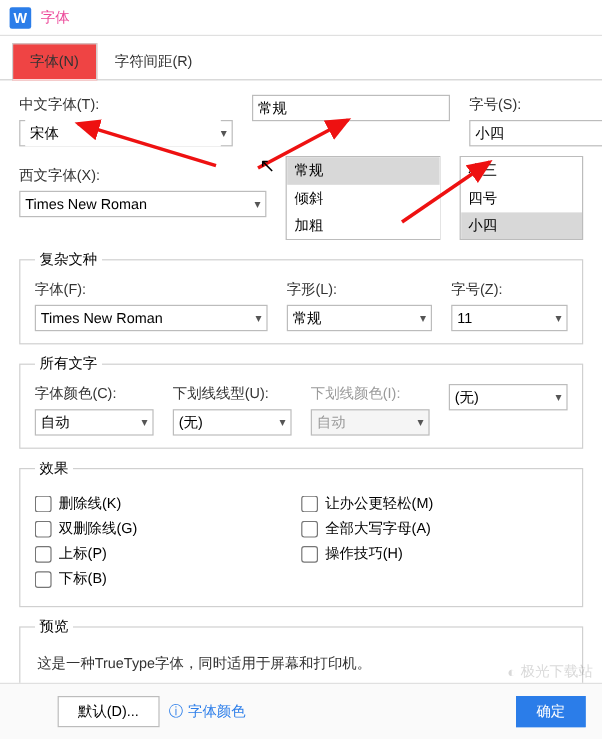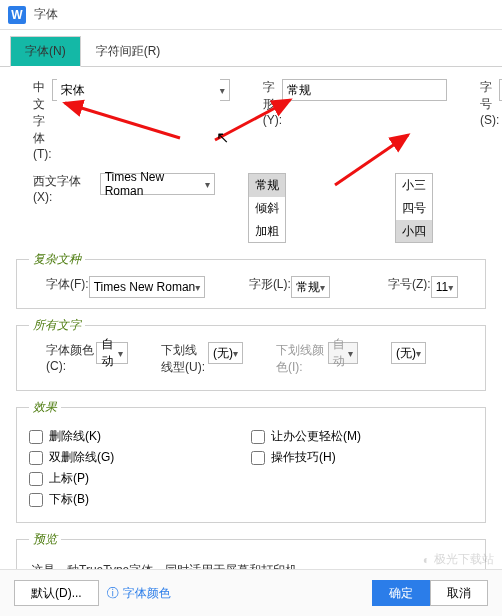--- a/index.html
+++ b/index.html
@@ -1,45 +1,45 @@
 <!DOCTYPE html>
 <html><head>
 <meta charset="utf-8">
 <style>
 * { box-sizing: border-box; margin: 0; padding: 0; font-family: "Microsoft YaHei", sans-serif; font-size: 12px; }
 body { background: #fff; width: 502px; height: 616px; overflow: hidden; position: relative; }
 .titlebar { display: flex; align-items: center; height: 30px; padding: 0 8px; border-bottom: 1px solid #e0e0e0; }
 .app-icon { width: 18px; height: 18px; background: #2b7de9; color: #fff; display: flex; align-items: center; justify-content: center; border-radius: 2px; font-weight: bold; margin-right: 8px; }
-.titlebar-title { color: #404040; }
+.titlebar-title { color: #ec4899; }
 .tabs { display: flex; padding: 6px 10px 0; }
 .tab { padding: 6px 14px; border: 1px solid transparent; cursor: pointer; color: #333; }
-.tab.active { border: 1px solid #d0d0d0; border-bottom: 1px solid #fff; background: #14b8a6; }
+.tab.active { border: 1px solid #d0d0d0; border-bottom: 1px solid #fff; background: #ef4444; }
 .tab-underline { height: 1px; background: #d0d0d0; margin-top: -1px; }
 .content { padding: 12px 16px 8px; }
 .row { display: flex; gap: 16px; margin-bottom: 8px; }
-.col { display: flex; flex-direction: row; margin-left: 17px; }
+.col { display: flex; flex-direction: column; }
 .label { color: #333; margin-bottom: 4px; }
 .label.disabled { color: #999; }
 input[type=text], .select { height: 22px; border: 1px solid #bcbcbc; padding: 0 4px; background: #fff; }
-.select { display: flex; align-items: center; justify-content: flex-start; cursor: pointer; }
+.select { display: flex; align-items: center; justify-content: space-between; cursor: pointer; }
 .select.disabled { background: #f5f5f5; color: #999; }
 .chev { font-size: 10px; color: #555; }
 .listbox { border: 1px solid #bcbcbc; background: #fff; height: 70px; overflow-y: scroll; }
 .listbox-item { padding: 3px 6px; cursor: pointer; }
 .listbox-item.selected { background: #d8d8d8; }
 fieldset { border: 1px solid #d0d0d0; padding: 8px 12px 10px; margin-bottom: 8px; position: relative; }
-legend { padding: 0 4px; color: #4d7c0f; font-style: italic; }
+legend { padding: 0 4px; color: #000000; }
 .checks { display: flex; }
 .checks-col { flex: 1; }
 .check-row { display: flex; align-items: center; margin: 4px 0; }
 .check-row input { margin-right: 6px; width: 14px; height: 14px; }
 .preview-box { border: 1px solid #bcbcbc; height: 56px; display: flex; align-items: center; justify-content: center; font-size: 18px; margin-bottom: 8px; }
 .hint { color: #333; margin: 6px 2px; }
 .footer { display: flex; justify-content: space-between; align-items: center; border-top: 1px solid #e0e0e0; padding: 10px 14px; background: #fafafa; position: absolute; bottom: 0; left: 0; right: 0; }
-.footer-left { display: flex; gap: 8px; }
+.footer-left { display: flex; gap: 8px; margin-left: 34px; }
 .footer-right { display: flex; }
 .btn { height: 26px; padding: 0 16px; border: 1px solid #bcbcbc; background: #fff; cursor: pointer; display: flex; align-items: center; }
 .btn.primary { background: #2b7de9; color: #fff; border-color: #2b7de9; }
 .textbtn { color: #2b7de9; cursor: pointer; display: flex; align-items: center; gap: 4px; }
 .dropbtn { display: flex; align-items: center; gap: 4px; }
 .arrow { position: absolute; pointer-events: none; }
 .arrow svg { overflow: visible; }
 .watermark { position: absolute; right: 8px; bottom: 48px; opacity: 0.25; font-size: 14px; display:flex; align-items:center; gap:4px; color:#666;}
 .cursor-img { position:absolute; left:216px; top:128px; font-size:16px; pointer-events:none;}
 </style>
@@ -61,21 +61,20 @@
 
   <div class="row">
     <div class="col" style="flex:1.6">
       <div class="label">中文字体(T):</div>
       <div class="select">
         <input type="text" style="border: none; outline: none; flex: 1 1 0%;" value="宋体">
         <span class="chev">▾</span>
       </div>
     </div>
     <div class="col" style="flex:1">
-      <div class="label">字形(Y):</div>
       <input type="text" value="常规" style="">
     </div>
     <div class="col" style="flex:0.8">
       <div class="label">字号(S):</div>
       <input type="text" value="小四" style="">
     </div>
   </div>
 
   <div class="row">
     <div class="col" style="flex:1.6">
@@ -183,20 +182,24 @@
             <span>下标(B)</span>
           </label>
       </div>
       <div class="checks-col">
         <label class="check-row">
             <input type="checkbox" style="">
             <span>让办公更轻松(M)</span>
           </label>
         <label class="check-row">
             <input type="checkbox" style="">
+            <span>全部大写字母(A)</span>
+          </label>
+        <label class="check-row">
+            <input type="checkbox" style="">
             <span>操作技巧(H)</span>
           </label>
       </div>
     </div>
   </fieldset>
 
   <fieldset>
     <legend>预览</legend>
     <div class="hint">这是一种TrueType字体，同时适用于屏幕和打印机。</div>
   </fieldset>
@@ -208,21 +211,20 @@
     <div class="btn dropbtn">
       <span>默认(D)...</span>
     </div>
     <div class="textbtn">
       <span>ⓘ</span>
       <span>字体颜色</span>
     </div>
   </div>
   <div class="footer-right">
     <div class="btn primary">确定</div>
-    <div class="btn">取消</div>
   </div>
 </div>
 
 <div class="arrow" style="left:60px; top:98px;">
   <svg width="130" height="50">
       <defs>
         <marker id="ah1" markerWidth="8" markerHeight="8" refX="6" refY="3" orient="auto">
           <path d="M0,0 L7,3 L0,6 Z" fill="#e11"></path>
         </marker>
       </defs>

